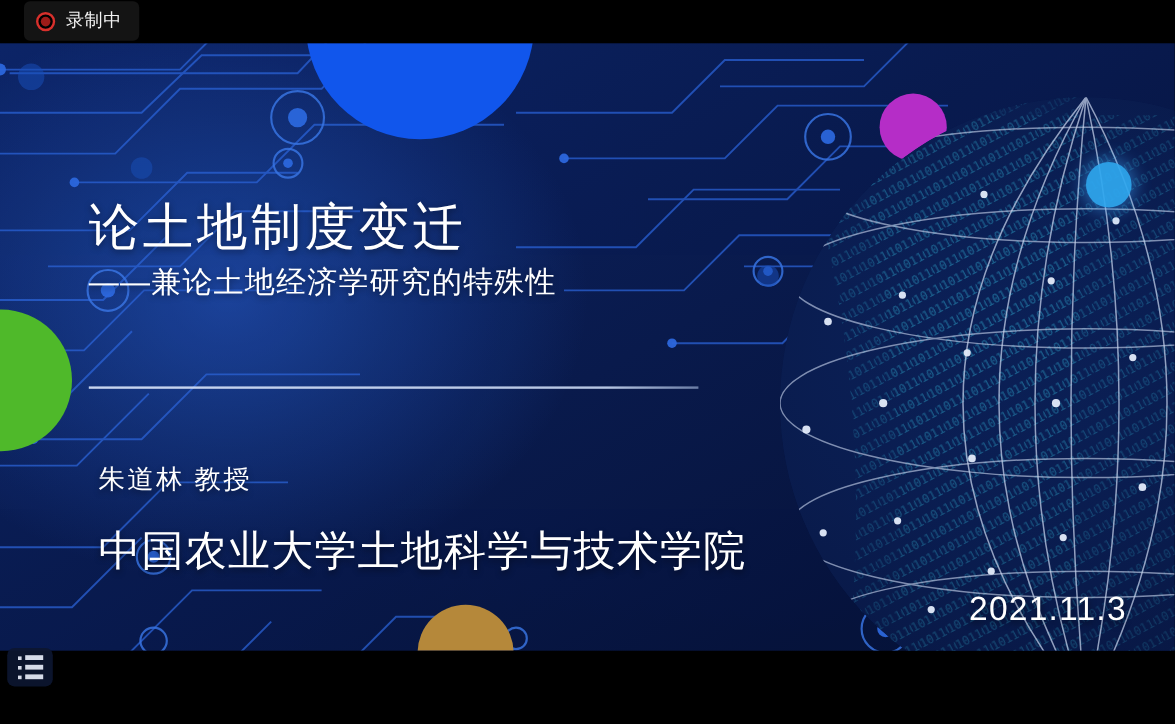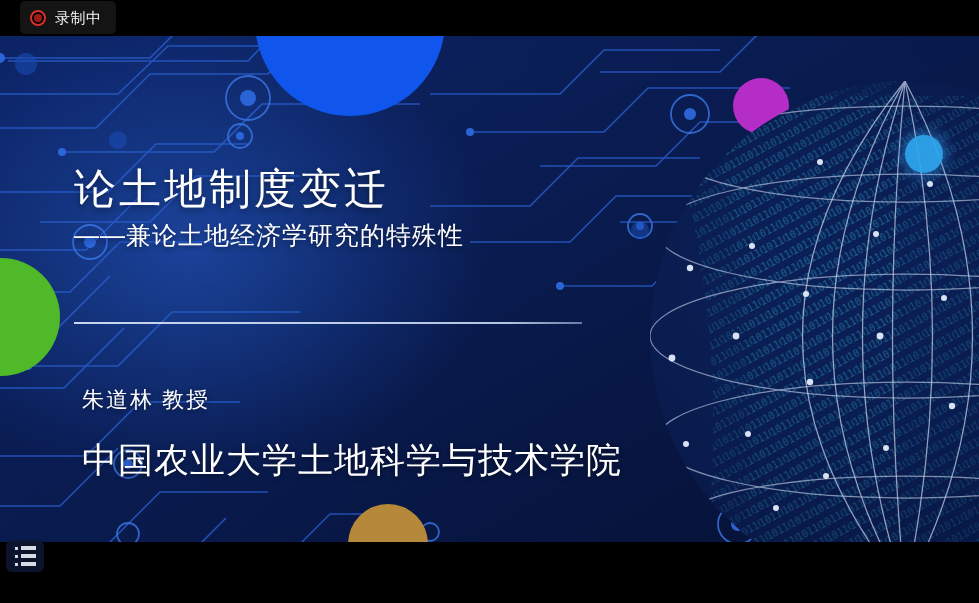--- a/index.html
+++ b/index.html
@@ -287,20 +287,21 @@
       <div id="slide-subtitle">——兼论土地经济学研究的特殊性</div>
     </div>
 
     <div id="title-divider"></div>
 
     <div id="presenter-block">
       <div id="presenter-name">朱道林    教授</div>
       <div id="presenter-affiliation">中国农业大学土地科学与技术学院</div>
     </div>
 
+    <div id="slide-date">2021.11.3</div>
   </div>
 
   <div id="recording-bar">
     <div id="recording-badge">
       <span id="rec-dot">
           <i></i>
         </span>
       <span id="rec-label">录制中</span>
     </div>
   </div>

